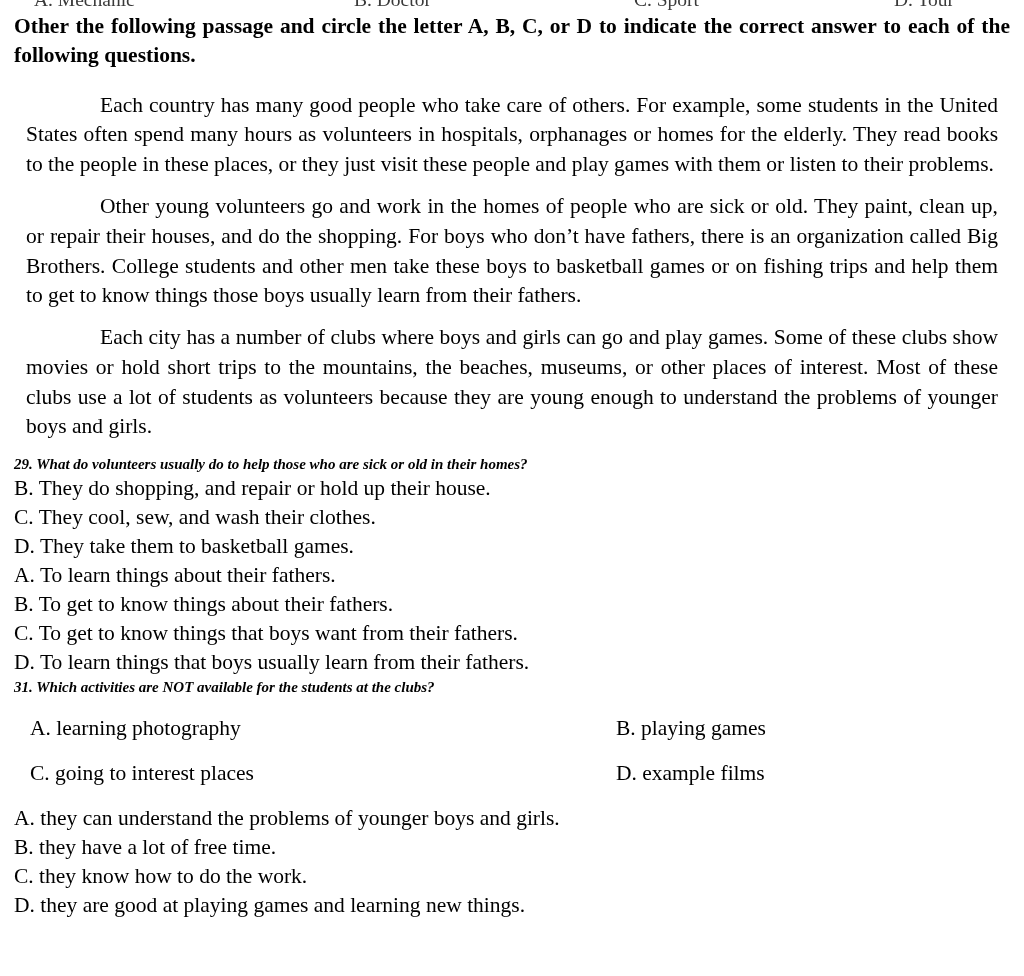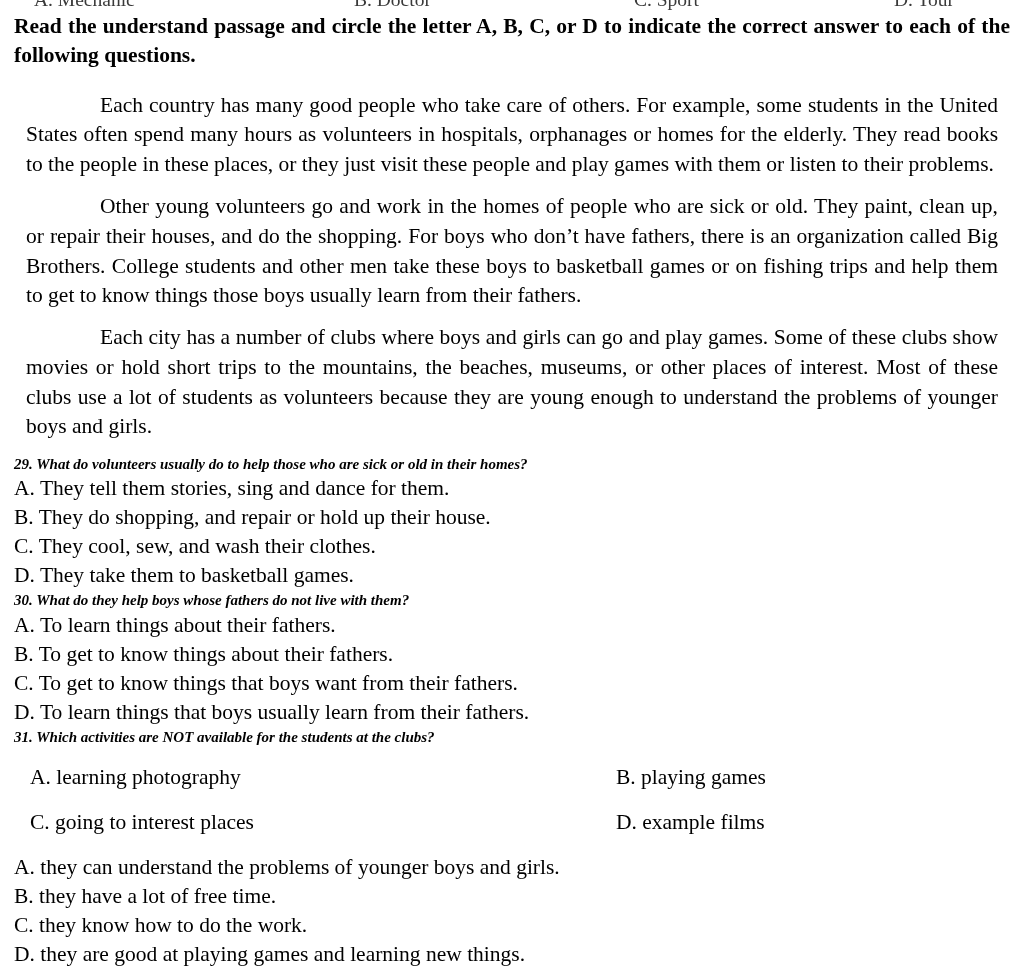--- a/index.html
+++ b/index.html
@@ -92,42 +92,37 @@
 
 <div class="page">
 
   <div class="clipped-row">
     <span class="cell c1">A. Mechanic</span>
     <span class="cell c2">B. Doctor</span>
     <span class="cell c3">C. Sport</span>
     <span class="cell c4">D. Tour</span>
   </div>
 
-  <p class="instruction">Read the understand passage and circle the letter A, B, C, or D to indicate the correct answer to each of the following questions.</p>
+  <p class="instruction">Other the following passage and circle the letter A, B, C, or D to indicate the correct answer to each of the following questions.</p>
 
   <p class="para">Each country has many good people who take care of others. For example, some students in the United States often spend many hours as volunteers in hospitals, orphanages or homes for the elderly. They read books to the people in these places, or they just visit these people and play games with them or listen to their problems.</p>
   <p class="para">Other young volunteers go and work in the homes of people who are sick or old. They paint, clean up, or repair their houses, and do the shopping. For boys who don’t have fathers, there is an organization called Big Brothers. College students and other men take these boys to basketball games or on fishing trips and help them to get to know things those boys usually learn from their fathers.</p>
   <p class="para">Each city has a number of clubs where boys and girls can go and play games. Some of these clubs show movies or hold short trips to the mountains, the beaches, museums, or other places of interest. Most of these clubs use a lot of students as volunteers because they are young enough to understand the problems of younger boys and girls.</p>
 
   <div>
     <p class="qnum">
       <span>29. </span>
       <span>What do volunteers usually do to help those who are sick or old in their homes?</span>
     </p>
-    <p class="opt">A. They tell them stories, sing and dance for them.</p>
     <p class="opt">B. They do shopping, and repair or hold up their house.</p>
     <p class="opt">C. They cool, sew, and wash their clothes.</p>
     <p class="opt">D. They take them to basketball games.</p>
   </div>
 
   <div>
-    <p class="qnum">
-      <span>30. </span>
-      <span>What do they help boys whose fathers do not live with them?</span>
-    </p>
     <p class="opt">A. To learn things about their fathers.</p>
     <p class="opt">B. To get to know things about their fathers.</p>
     <p class="opt">C. To get to know things that boys want from their fathers.</p>
     <p class="opt">D. To learn things that boys usually learn from their fathers.</p>
   </div>
 
   <div>
     <p class="qnum">
       <span>31. </span>
       <span>Which activities are NOT available for the students at the clubs?</span>

